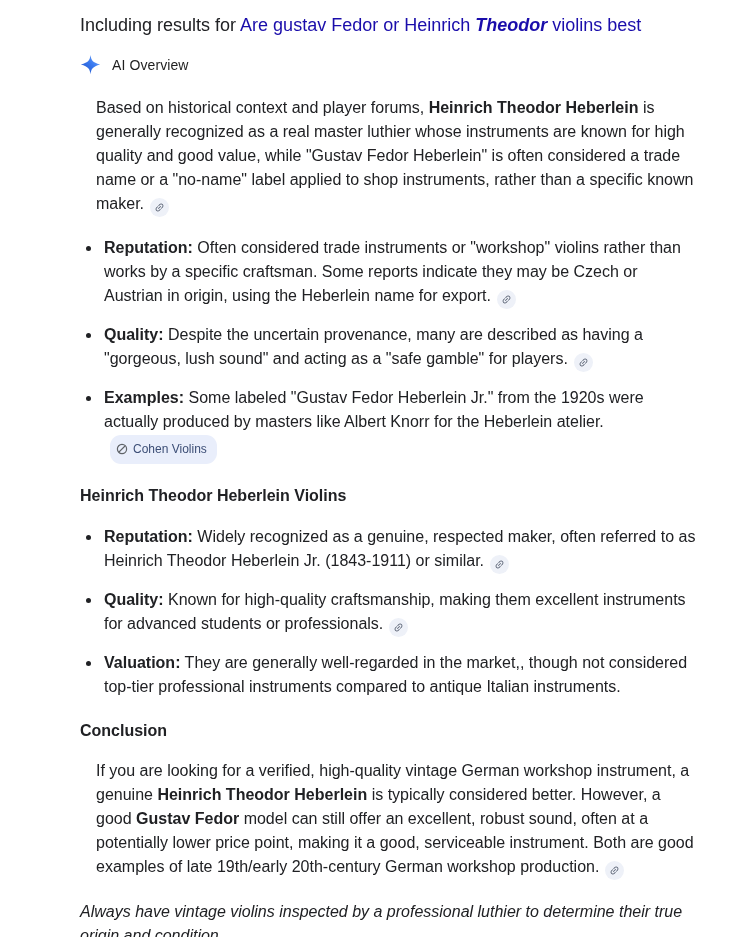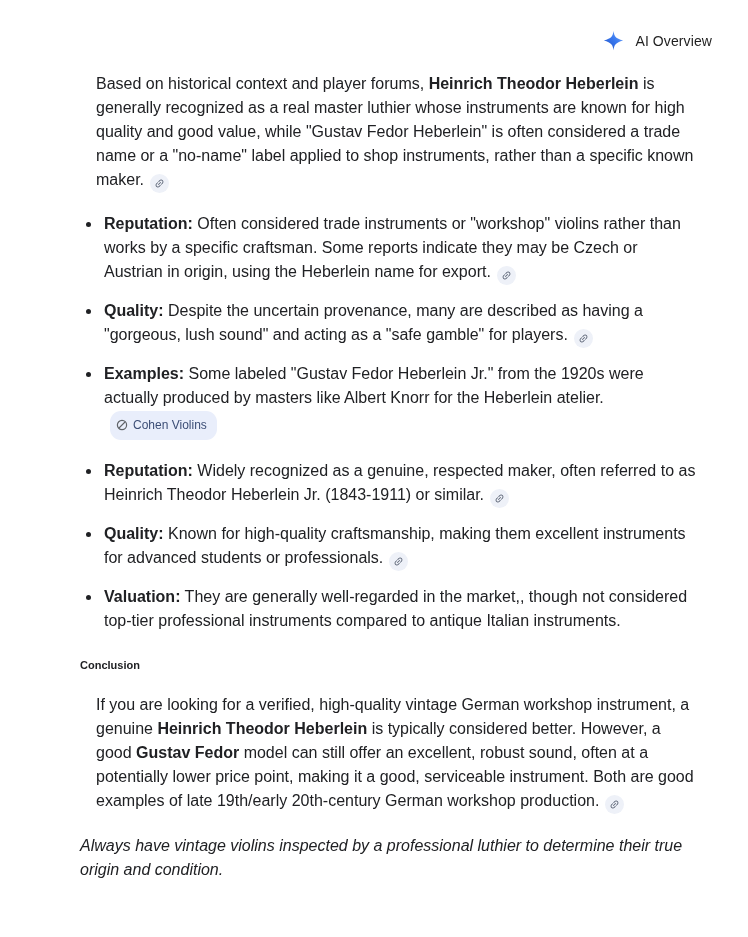--- a/index.html
+++ b/index.html
@@ -39,21 +39,20 @@
     font-weight: 700;
     font-style: italic;
   }
 
   
   .ai-overview-row {
     display: flex;
     align-items: center;
     gap: 11px;
     margin: 17px 0 21px 0;
-    justify-content: flex-end;
   }
   .sparkle { width: 21px; height: 21px; display: block; }
   .ai-overview-label {
     font-size: 14px;
     font-weight: 500;
     color: #1f1f1f;
     letter-spacing: 0.1px;
   }
 
   
@@ -78,21 +77,21 @@
   }
   ul.bullet-list li {
     font-size: 16px;
     line-height: 24px;
     margin-bottom: 14px;
     padding-left: 2px;
   }
   ul.bullet-list li:last-child { margin-bottom: 0; }
 
   .conclusion-heading {
-    font-size: 11px;
+    font-size: 16px;
     line-height: 24px;
     font-weight: 700;
     margin: 20px 0 0 0;
   }
 
   .disclaimer {
     font-size: 16px;
     line-height: 24px;
     font-style: italic;
     margin: 20px 0 0 0;
@@ -151,20 +150,21 @@
     </linearGradient>
     <g id="link-glyph">
       <path d="M3.9 12c0-1.71 1.39-3.1 3.1-3.1h4V7H7c-2.76 0-5 2.24-5 5s2.24 5 5 5h4v-1.9H7c-1.71 0-3.1-1.39-3.1-3.1zM8 13h8v-2H8v2zm9-6h-4v1.9h4c1.71 0 3.1 1.39 3.1 3.1s-1.39 3.1-3.1 3.1h-4V17h4c2.76 0 5-2.24 5-5s-2.24-5-5-5z"></path>
     </g>
   </defs>
 </svg>
 
 <div class="container">
   <div class="content">
 
+    <p class="including-line"><span>Including results for </span><span class="link"><span>Are gustav Fedor or Heinrich </span><span class="link-bold-italic">Theodor</span><span> violins best</span></span></p>
 
 
     <div class="ai-overview-row">
       <svg class="sparkle" viewBox="0 0 24 24">
         <path d="M12 1C12.9 7.1 14.2 9.3 23 12C14.2 14.7 12.9 16.9 12 23C11.1 16.9 9.8 14.7 1 12C9.8 9.3 11.1 7.1 12 1Z" fill="url(#sparkle-grad)"></path>
       </svg>
       <span class="ai-overview-label">AI Overview</span>
     </div>
 
     <p class="body-text"><span>Based on historical context and player forums, </span><b>Heinrich Theodor Heberlein</b><span> is generally recognized as a real master luthier whose instruments are known for high quality and good value, while "Gustav Fedor Heberlein" is often considered a trade name or a "no-name" label applied to shop instruments, rather than a specific known maker.</span><span class="cite-chip">
@@ -186,20 +186,21 @@
           </span></li>
       <li><b>Examples:</b><span> Some labeled "Gustav Fedor Heberlein Jr." from the 1920s were actually produced by masters like Albert Knorr for the Heberlein atelier.</span><span class="source-chip">
             <svg viewBox="0 0 12 12">
               <circle cx="6" cy="6" r="4.6" fill="none" stroke="#5f6368" stroke-width="1.2"></circle>
               <line x1="3" y1="9" x2="9" y2="3" stroke="#5f6368" stroke-width="1.1"></line>
             </svg>
             <span class="chip-label">Cohen Violins</span>
           </span></li>
     </ul>
 
+    <h3 class="section-heading">Heinrich Theodor Heberlein Violins</h3>
     <ul class="bullet-list">
       <li><b>Reputation:</b><span> Widely recognized as a genuine, respected maker, often referred to as Heinrich Theodor Heberlein Jr. (1843-1911) or similar.</span><span class="cite-chip">
             <svg viewBox="0 0 24 24">
               <use href="#link-glyph"></use>
             </svg>
           </span></li>
       <li><b>Quality:</b><span> Known for high-quality craftsmanship, making them excellent instruments for advanced students or professionals.</span><span class="cite-chip">
             <svg viewBox="0 0 24 24">
               <use href="#link-glyph"></use>
             </svg>

